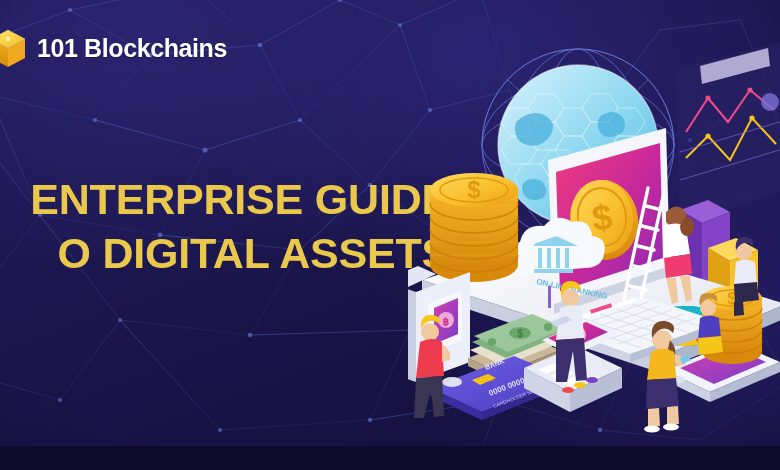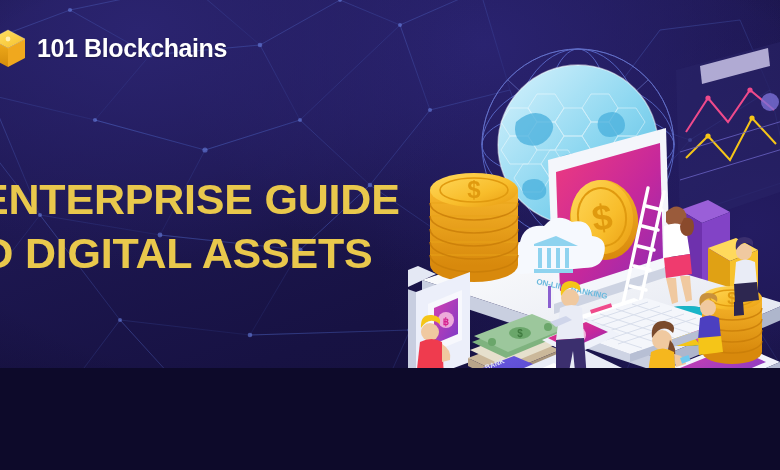--- a/index.html
+++ b/index.html
@@ -1,22 +1,23 @@
 <!DOCTYPE html>
 <html><head>
 <meta charset="utf-8">
 <style>
   html,body{margin:0;padding:0;background:#0d0a2a;}
   *{box-sizing:border-box;}
   #stage{
     position:relative;
-    width:780px;height:368px;
+    width:780px;height:446px;
     overflow:hidden;
     font-family:"Liberation Sans", sans-serif;
     background:#1b1550;
+    text-align:right;
   }
   
   .bg-base{
     position:absolute;inset:0;
     background:
       radial-gradient(ellipse 520px 340px at 18% 8%,  #2b2470 0%, rgba(43,36,112,0) 70%),
       radial-gradient(ellipse 430px 330px at 62% 12%, #2a2370 0%, rgba(42,35,112,0) 72%),
       radial-gradient(ellipse 520px 420px at 96% 62%, #241c62 0%, rgba(36,28,98,0) 72%),
       linear-gradient(160deg,#201a58 0%, #1d1750 38%, #171243 70%, #14103a 100%);
   }

